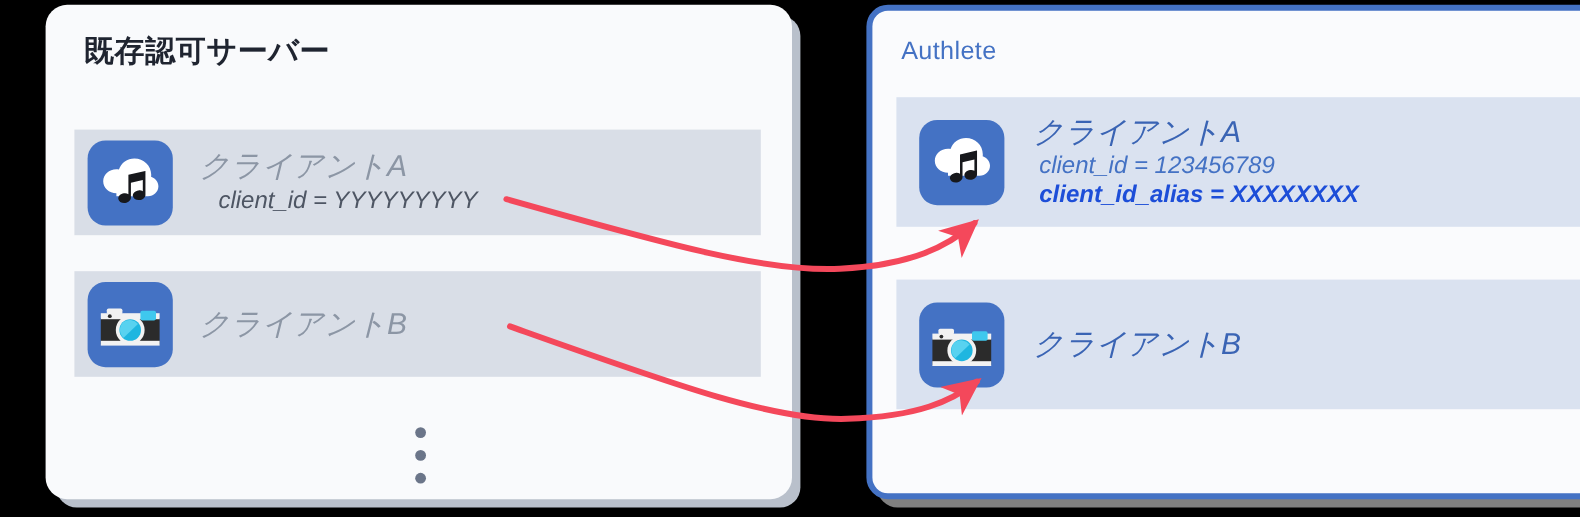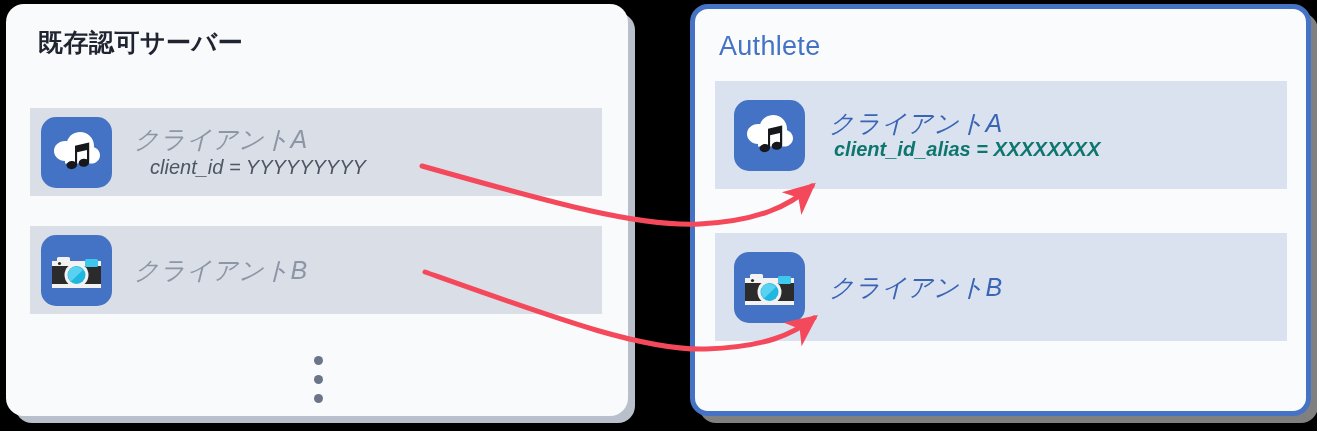--- a/index.html
+++ b/index.html
@@ -15,20 +15,21 @@
     font-family: "Liberation Sans", "DejaVu Sans", sans-serif;
     overflow: hidden;
   }
 
   
   .panel {
     position: absolute;
     box-sizing: border-box;
     border-radius: 18px;
     background: #fafbfd;
+    margin-left: 32px;
   }
   #panel-left {
     left: 6px;
     top: 4px;
     width: 622px;
     height: 412px;
     background: #f9fafc;
     box-shadow: 8px 8px 0 -1px #b9c0cb;
   }
   #panel-right {
@@ -49,21 +50,21 @@
   #title-left {
     left: 32px;
     top: 22px;
     font-size: 25px;
     color: #1f2430;
     letter-spacing: 0.5px;
   }
   #title-right {
     left: 24px;
     top: 22px;
-    font-size: 27px;
+    font-size: 21px;
     color: #4472c4;
     font-weight: 400;
     letter-spacing: 0.3px;
   }
 
   
   .client-row {
     position: absolute;
     box-sizing: border-box;
     display: flex;
@@ -122,21 +123,21 @@
     font-size: 20px;
     color: #4e5664;
     padding-left: 16px;
     margin-top: 2px;
   }
   .row-right .client-kv {
     color: #4472c4;
     padding-left: 5px;
   }
   .client-kv.alias {
-    color: #0f766e;
+    color: #1d4ed8;
     font-weight: 700;
     padding-left: 5px;
     margin-top: 1px;
   }
 
   
   #ellipsis {
     position: absolute;
     left: 308px;
     top: 352px;
@@ -214,20 +215,21 @@
 
     <div class="client-row row-right" id="row-right-a">
       <div class="app-icon">
         <svg viewBox="0 0 71 71" xmlns="http://www.w3.org/2000/svg">
           <path d="M24 44c-6.1 0-11-4.4-11-10s4.9-10 11-10c0.7 0 1.4 0.1 2.1 0.2C28 18.6 33 15 39 15c7.7 0 14 6 14 13.5 0 0.6 0 1.1-0.1 1.7C56.5 31.4 59 34.5 59 38.2c0 4.6-3.9 8.3-8.7 8.3H24z" fill="#ffffff"></path>
           <path d="M48 25.5l-14 3.2v16.1c-1-0.6-2.3-0.9-3.7-0.7-2.9 0.4-5 2.5-4.7 4.7 0.3 2.2 2.9 3.7 5.8 3.3 2.7-0.4 4.7-2.2 4.7-4.3V35.3l9.9-2.3v9.3c-1-0.6-2.3-0.8-3.6-0.6-2.9 0.4-5 2.5-4.7 4.7 0.3 2.2 2.9 3.7 5.8 3.3 2.7-0.4 4.7-2.2 4.7-4.3V25.5z" fill="#17181c"></path>
         </svg>
       </div>
       <div class="client-text">
         <div class="client-name">クライアントA</div>
+        <div class="client-kv">client_id = 123456789</div>
         <div class="client-kv alias">client_id_alias = XXXXXXXX</div>
       </div>
     </div>
 
     <div class="client-row row-right" id="row-right-b">
       <div class="app-icon">
         <svg viewBox="0 0 71 71" xmlns="http://www.w3.org/2000/svg">
           <rect x="11" y="30" width="49" height="22" fill="#2b2b2b"></rect>
           <rect x="11" y="26" width="49" height="5" fill="#f2f2f2"></rect>
           <rect x="11" y="49" width="49" height="4" fill="#f2f2f2"></rect>

